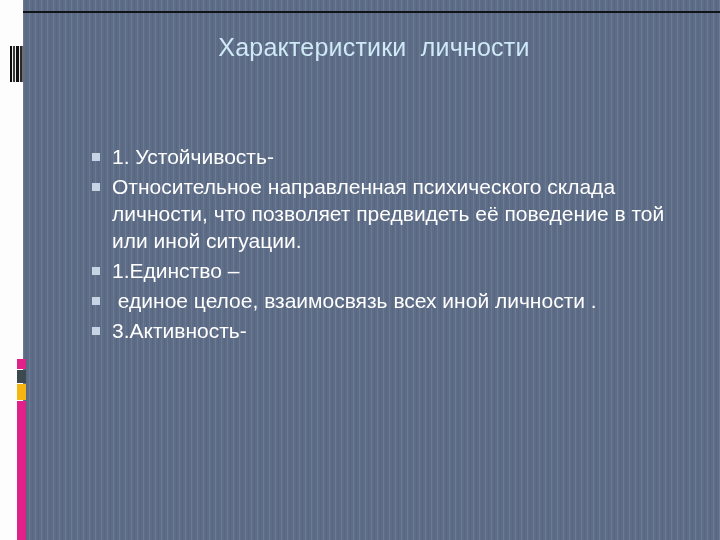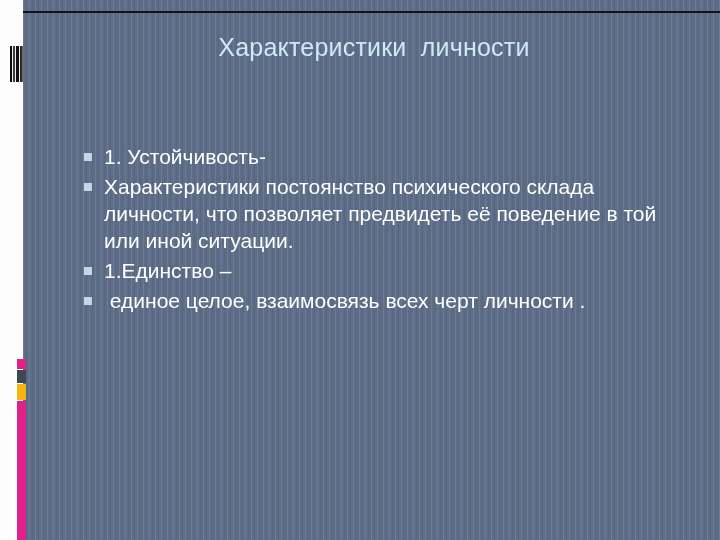--- a/index.html
+++ b/index.html
@@ -104,21 +104,21 @@
     font-size: 25px;
     font-weight: 400;
     letter-spacing: 0.2px;
     line-height: 1.15;
     white-space: pre;
   }
 
   
   .body {
     position: absolute;
-    left: 84px;
+    left: 92px;
     top: 143px;
     width: 600px;
   }
 
   .bullet-row {
     display: flex;
     align-items: flex-start;
     margin-bottom: 3px;
   }
 
@@ -161,30 +161,34 @@
 
   <div class="body">
 
     <div class="bullet-row">
       <span class="marker"></span>
       <span class="bullet-text">1. Устойчивость-</span>
     </div>
 
     <div class="bullet-row">
       <span class="marker"></span>
-      <span class="bullet-text">Характеристики постоянство психического склада личности, что позволяет предвидеть её поведение в той или иной ситуации.</span>
+      <span class="bullet-text">Относительное направленная психического склада личности, что позволяет предвидеть её поведение в той или иной ситуации.</span>
     </div>
 
     <div class="bullet-row">
       <span class="marker"></span>
       <span class="bullet-text">1.Единство –</span>
     </div>
 
     <div class="bullet-row">
       <span class="marker"></span>
-      <span class="bullet-text"> единое целое, взаимосвязь всех черт личности .</span>
+      <span class="bullet-text"> единое целое, взаимосвязь всех иной личности .</span>
     </div>
 
+    <div class="bullet-row">
+      <span class="marker"></span>
+      <span class="bullet-text">3.Активность-</span>
+    </div>
 
 
   </div>
 
 </div>
 
 </body></html>

